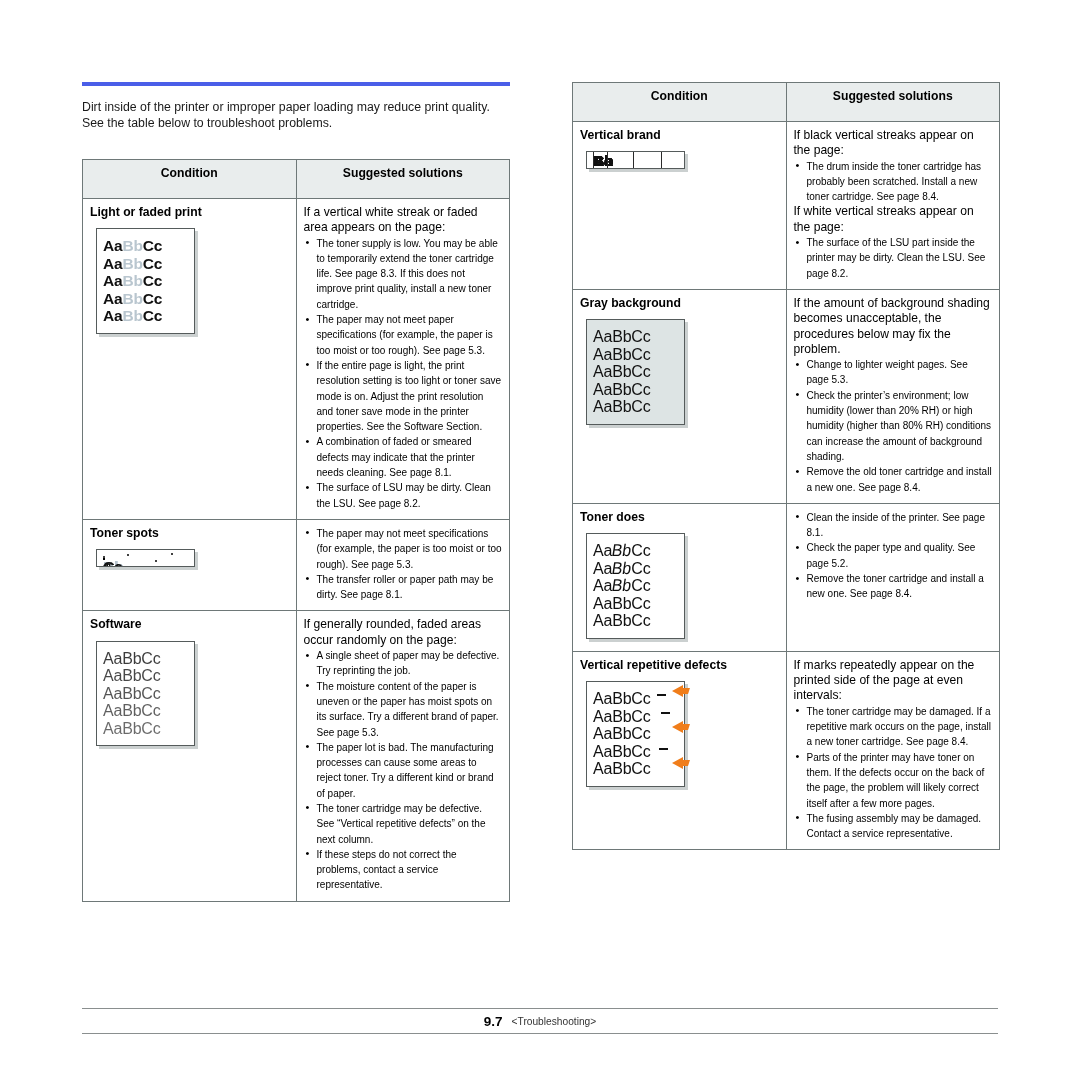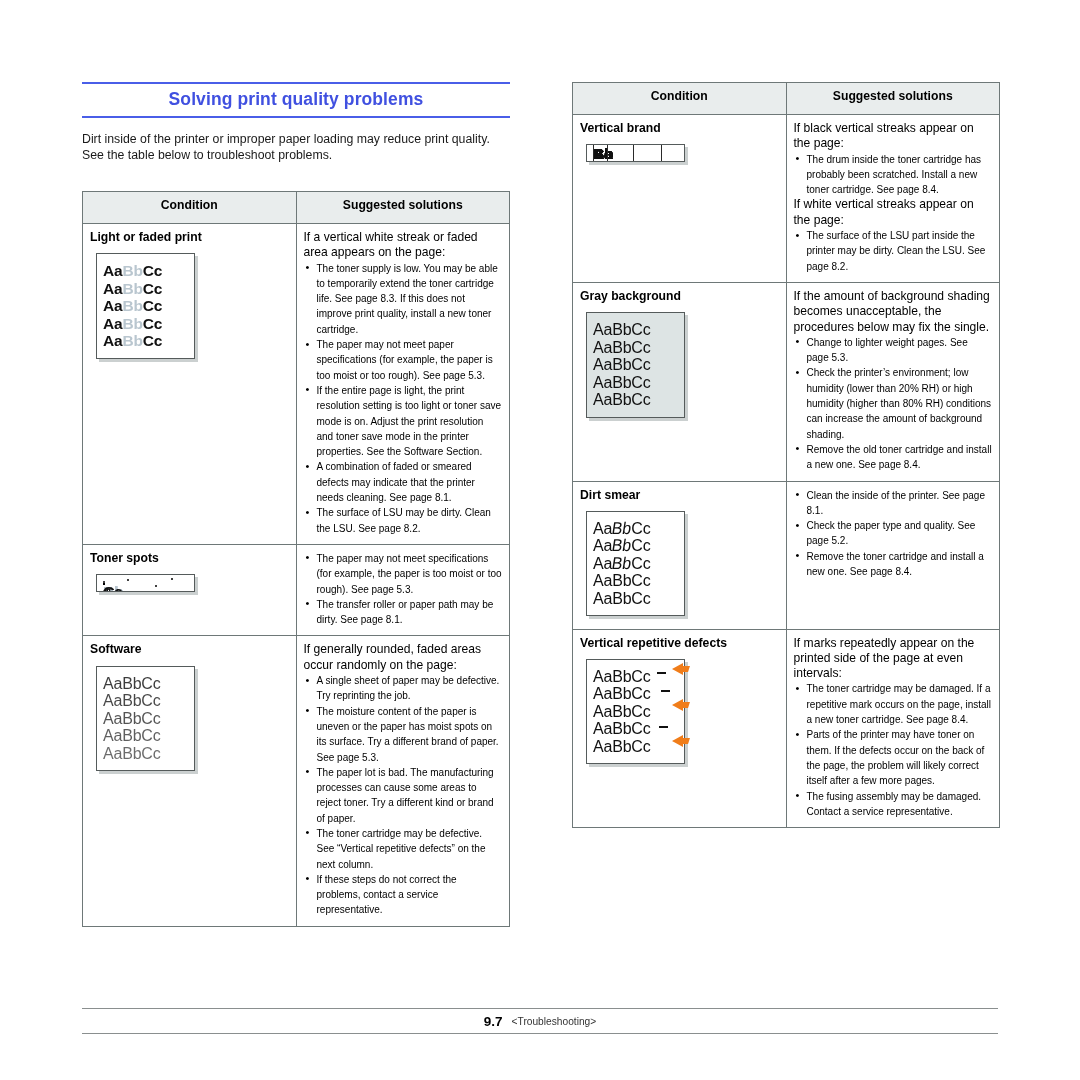--- a/index.html
+++ b/index.html
@@ -41,21 +41,21 @@
     border-collapse:collapse;
     width:100%;
     table-layout:fixed;
     border:1.3px solid #6e7878;
   }
   table.qt th{
     background:#e9eded;
     border:1.3px solid #6e7878;
     font-size:12.2px;
     font-weight:bold;
-    padding:6px 4px 11px 4px;
+    padding:6px 4px 18px 4px;
     text-align:center;
   }
   table.qt td{
     border:1.3px solid #6e7878;
     vertical-align:top;
     padding:6px 7px 8px 7px;
     font-size:12.1px;
     line-height:15.3px;
   }
   td.cond{width:125px;}
@@ -144,21 +144,20 @@
   .pg-sec{font-size:10.2px;color:#333;}
 </style>
 </head>
 <body>
 
 <div class="page">
 
   <div class="col-left">
 
     <div class="rule-top"></div>
-    <div class="sec-title">Solving print quality problems</div>
     <div class="rule-bottom"></div>
 
     <div class="intro">Dirt inside of the printer or improper paper loading may reduce print quality. See the table below to troubleshoot problems.</div>
 
     <table class="qt">
       <thead>
         <tr>
           <th>Condition</th>
           <th>Suggested solutions</th>
         </tr>
@@ -330,32 +329,32 @@
               <div class="sample graybg" id="s-gray">
                   <div class="ln"><span>Aa</span><span>Bb</span><span>Cc</span></div>
                   <div class="ln"><span>Aa</span><span>Bb</span><span>Cc</span></div>
                   <div class="ln"><span>Aa</span><span>Bb</span><span>Cc</span></div>
                   <div class="ln"><span>Aa</span><span>Bb</span><span>Cc</span></div>
                   <div class="ln"><span>Aa</span><span>Bb</span><span>Cc</span></div>
                 </div>
             </div>
           </td>
           <td>
-            <p class="body-line">If the amount of background shading becomes unacceptable, the procedures below may fix the single.</p>
+            <p class="body-line">If the amount of background shading becomes unacceptable, the procedures below may fix the problem.</p>
             <ul class="bul">
               <li>Change to lighter weight pages. See page 5.3.</li>
               <li>Check the printer’s environment; low humidity (lower than 20% RH) or high humidity (higher than 80% RH) conditions can increase the amount of background shading.</li>
               <li>Remove the old toner cartridge and install a new one. See page 8.4.</li>
             </ul>
           </td>
         </tr>
 
         <tr>
           <td class="cond">
-            <div class="cond-label">Dirt smear</div>
+            <div class="cond-label">Toner does</div>
             <div class="sample-wrap">
               <div class="sample smear" id="s-smear">
                   <div class="ln"><span>Aa</span><span class="sm">Bb</span><span>Cc</span></div>
                   <div class="ln"><span>Aa</span><span class="sm">Bb</span><span>Cc</span></div>
                   <div class="ln"><span>Aa</span><span class="sm">Bb</span><span>Cc</span></div>
                   <div class="ln"><span>Aa</span><span>Bb</span><span>Cc</span></div>
                   <div class="ln"><span>Aa</span><span>Bb</span><span>Cc</span></div>
                 </div>
             </div>
           </td>

